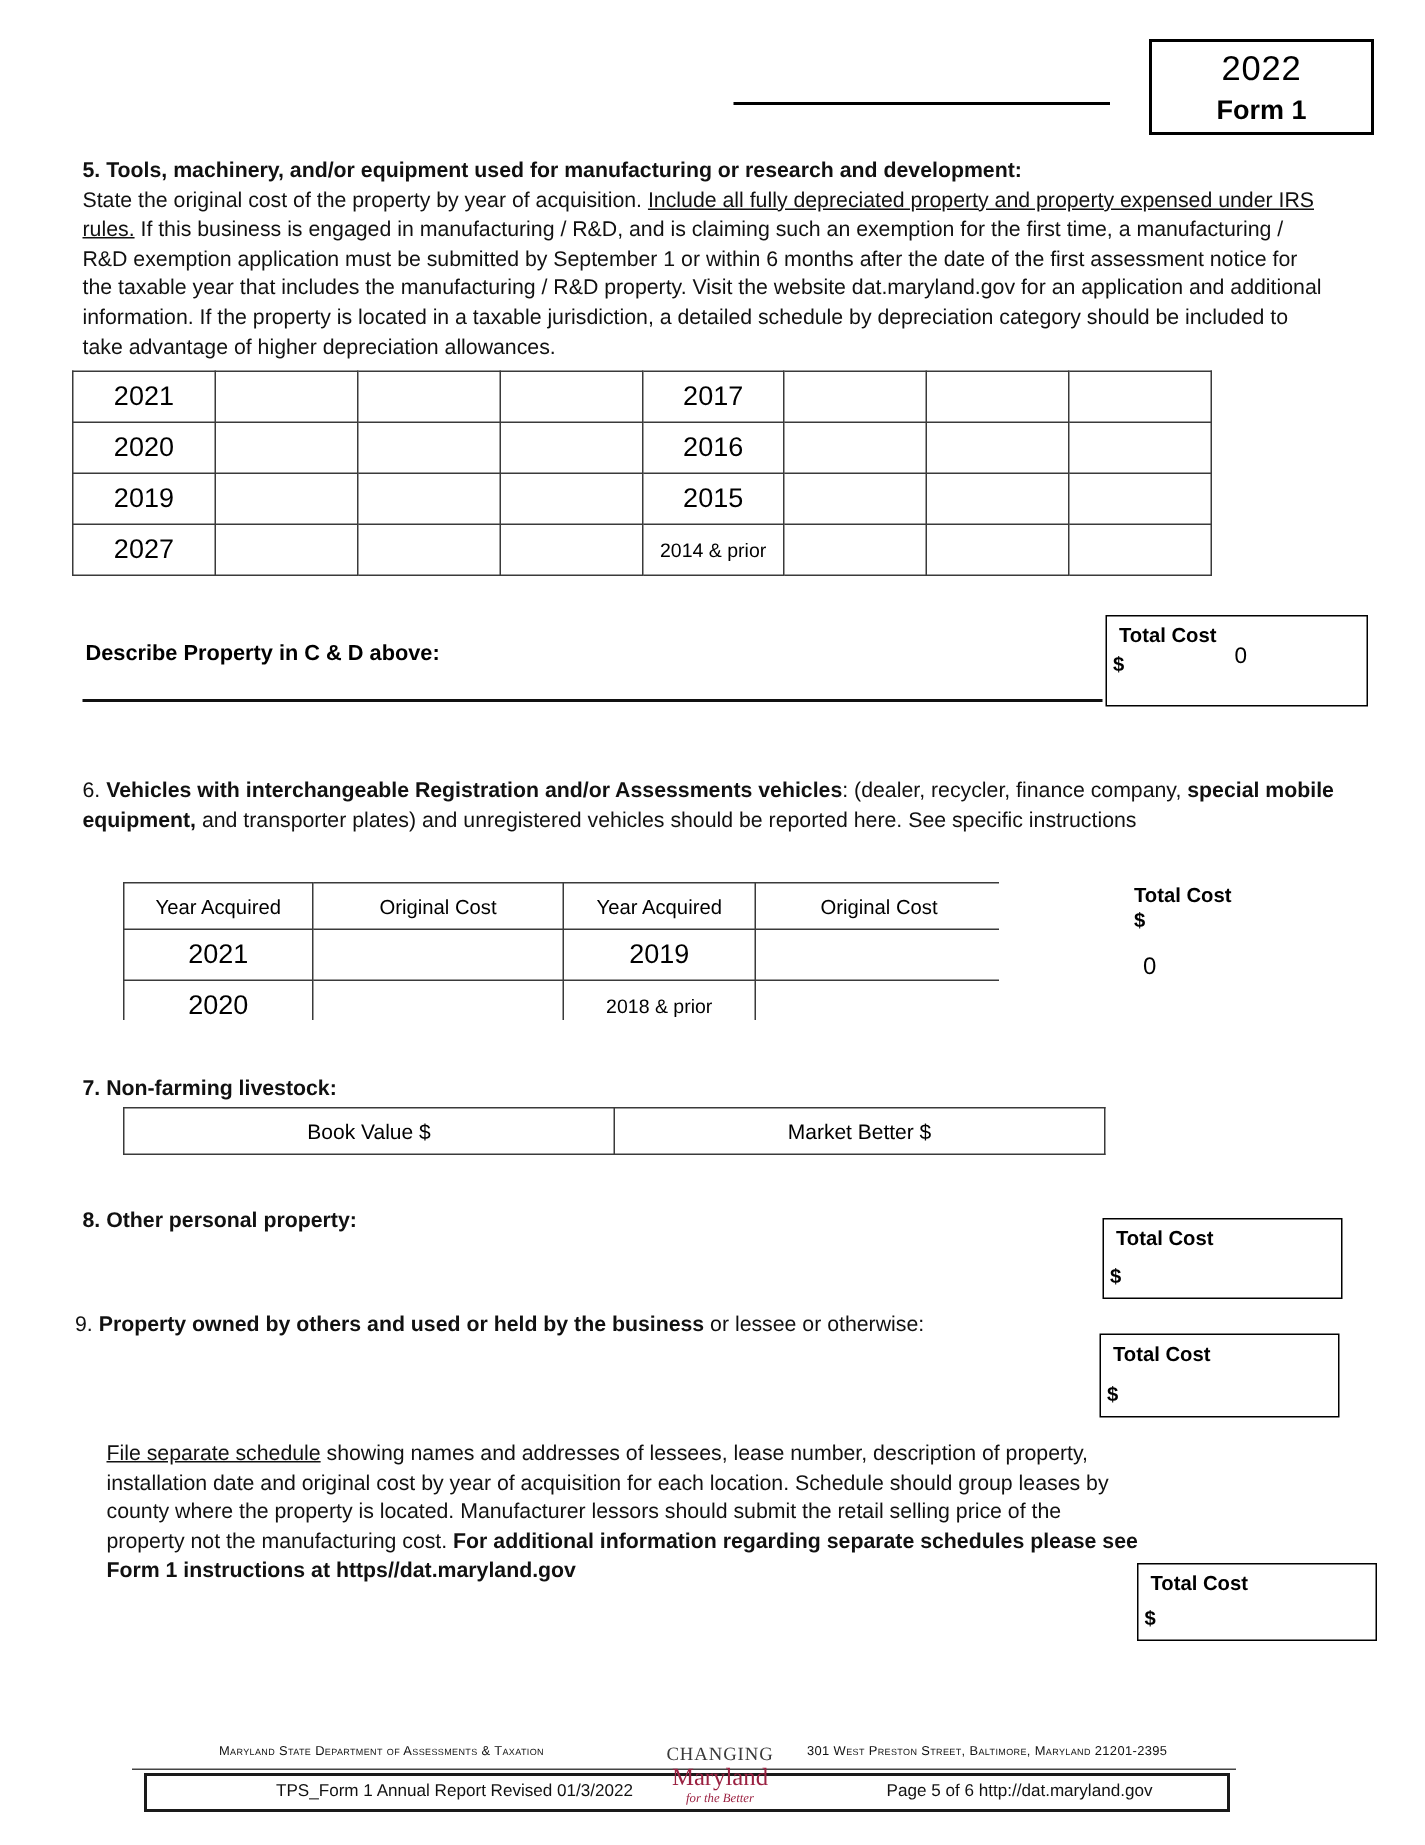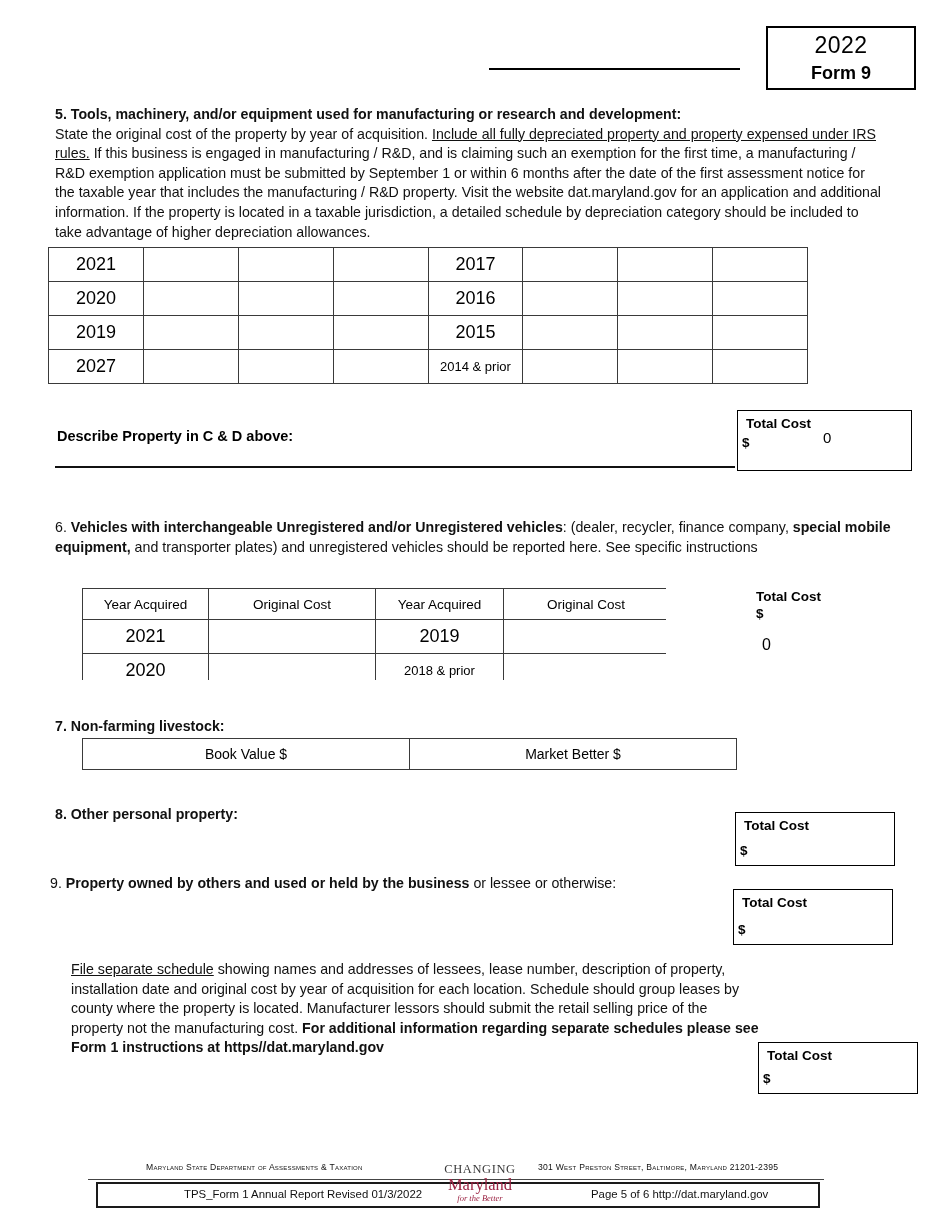--- a/index.html
+++ b/index.html
@@ -203,21 +203,21 @@
 </style>
 </head>
 <body>
 
 <div id="page">
 
   <div class="hdr-rule"></div>
 
   <div class="form-box">
     <div class="form-year">2022</div>
-    <div class="form-name">Form 9</div>
+    <div class="form-name">Form 1</div>
   </div>
 
   <div class="blk" style="left:55px; top:105px; width:832px;">
     <div class="p bold">5. Tools, machinery, and/or equipment used for manufacturing or research and development:</div>
     <div class="p"><span>State the original cost of the property by year of acquisition. </span><span class="u">Include all fully depreciated property and property expensed under IRS rules.</span><span> If this business is engaged in manufacturing / R&amp;D, and is claiming such an exemption for the first time, a manufacturing / R&amp;D exemption application must be submitted by September 1 or within 6 months after the date of the first assessment notice for the taxable year that includes the manufacturing / R&amp;D property. Visit the website dat.maryland.gov for an application and additional information. If the property is located in a taxable jurisdiction, a detailed schedule by depreciation category should be included to take advantage of higher depreciation allowances.</span></div>
   </div>
 
   <table class="grid t5">
     <tbody>
     <tr>
@@ -266,21 +266,21 @@
   <div class="describe-label">Describe Property in C &amp; D above:</div>
   <div class="describe-rule"></div>
 
   <div class="tc-box" style="left:737px; top:410px; width:175px; height:61px;">
     <span class="tc-label">Total Cost</span>
     <span class="tc-dollar">$</span>
     <span class="tc-val" style="left:85px; top:18px;">0</span>
   </div>
 
   <div class="blk" style="left:55px; top:518px; width:840px;">
-    <div class="p"><span>6.</span> <span class="bold">Vehicles with interchangeable Unregistered and/or Unregistered vehicles</span><span>: (dealer, recycler, finance company, </span><span class="bold">special mobile equipment,</span><span> and transporter plates) and unregistered vehicles should be reported here. See specific instructions</span></div>
+    <div class="p"><span>6.</span> <span class="bold">Vehicles with interchangeable Registration and/or Assessments vehicles</span><span>: (dealer, recycler, finance company, </span><span class="bold">special mobile equipment,</span><span> and transporter plates) and unregistered vehicles should be reported here. See specific instructions</span></div>
   </div>
 
   <div class="t6-clip">
     <table class="grid t6-inner">
       <tbody>
           <tr>
         <th style="width:125px; height:30px; font-size:13.5px;">Year Acquired</th>
         <th style="width:166px; height:30px; font-size:13.5px;">Original Cost</th>
         <th style="width:127px; height:30px; font-size:13.5px;">Year Acquired</th>
         <th style="width:164px; height:30px; font-size:13.5px;">Original Cost</th>

